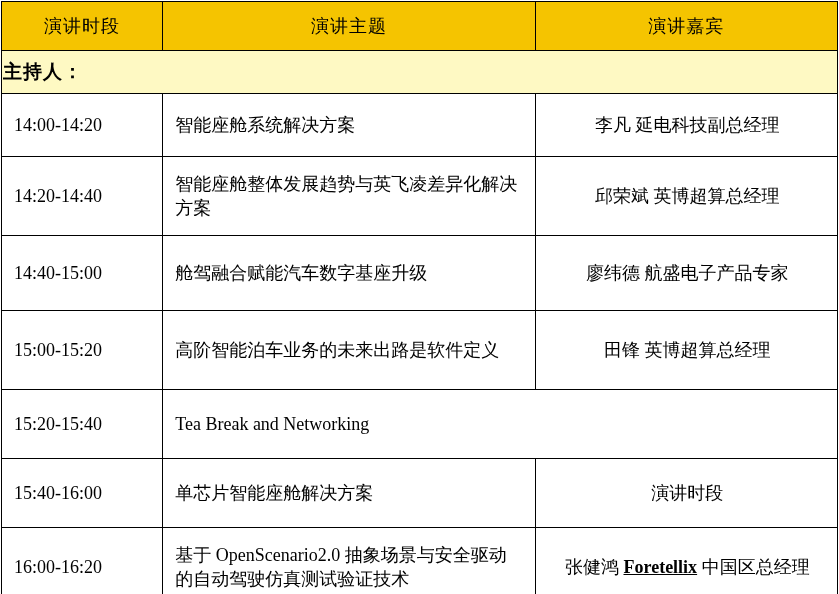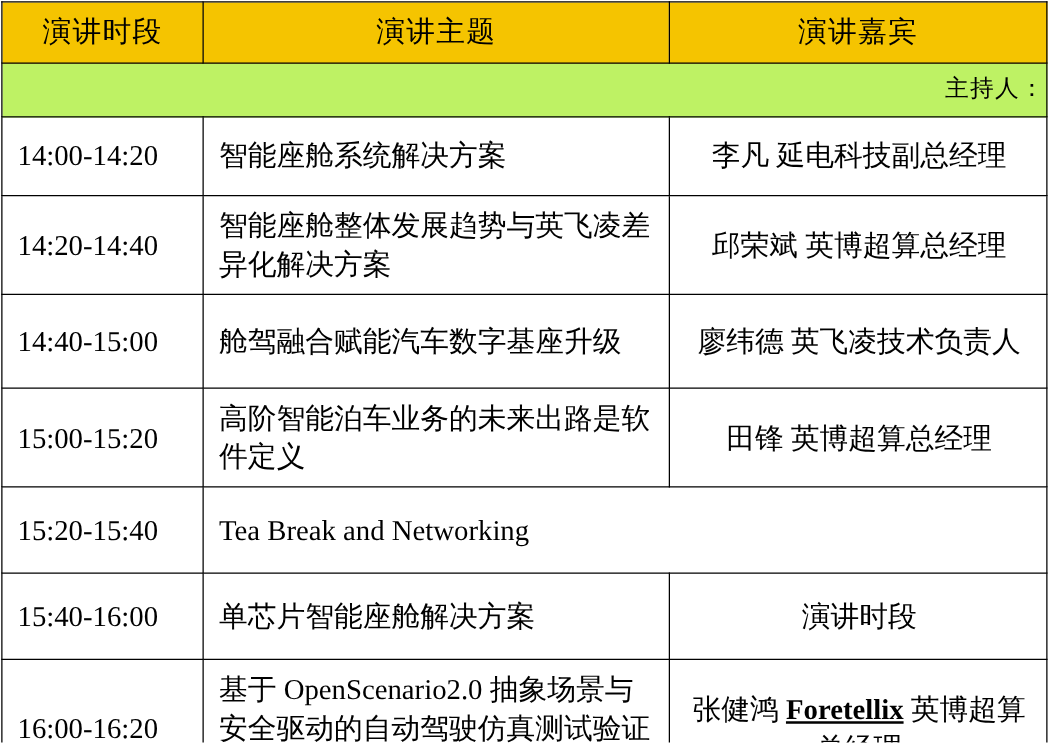--- a/index.html
+++ b/index.html
@@ -21,40 +21,40 @@
   table.agenda {
     border-collapse: collapse;
     width: 837px;
     margin: 1px;
     table-layout: fixed;
   }
   table.agenda td, table.agenda th {
     border: 1px solid #000000;
     vertical-align: middle;
     font-weight: normal;
-    font-size: 23px;
+    font-size: 18px;
     line-height: 1.35;
   }
   
   col.c-time { width: 161px; }
   col.c-topic { width: 372px; }
   col.c-guest { width: 302px; }
 
   thead th {
     background: #f5c400;
     text-align: center;
     font-weight: bold;
     font-size: 19px;
     height: 46px;
     letter-spacing: 1px;
   }
   tr.host-row td {
-    background: #bef264;
-    text-align: right;
-    font-weight: normal;
+    background: #fef9c3;
+    text-align: left;
+    font-weight: bold;
     font-size: 19px;
     height: 40px;
     letter-spacing: 1px;
   }
   td.time {
     text-align: left;
     padding: 6px 0 6px 12px;
     white-space: nowrap;
     font-family: "Liberation Serif", "DejaVu Serif", serif;
   }
@@ -109,21 +109,21 @@
 
       <tr class="r2">
         <td class="time">14:20-14:40</td>
         <td class="topic">智能座舱整体发展趋势与英飞凌差异化解决方案</td>
         <td class="guest">邱荣斌 英博超算总经理</td>
       </tr>
 
       <tr class="r3">
         <td class="time">14:40-15:00</td>
         <td class="topic">舱驾融合赋能汽车数字基座升级</td>
-        <td class="guest">廖纬德 英飞凌技术负责人</td>
+        <td class="guest">廖纬德 航盛电子产品专家</td>
       </tr>
 
       <tr class="r4">
         <td class="time">15:00-15:20</td>
         <td class="topic">高阶智能泊车业务的未来出路是软件定义</td>
         <td class="guest">田锋  英博超算总经理</td>
       </tr>
 
       <tr class="r5">
         <td class="time">15:20-15:40</td>
@@ -133,19 +133,19 @@
       <tr class="r6">
         <td class="time">15:40-16:00</td>
         <td class="topic">单芯片智能座舱解决方案</td>
         <td class="guest">演讲时段</td>
       </tr>
 
       <tr class="r7">
         <td class="time">16:00-16:20</td>
         <td class="topic">基于 OpenScenario2.0 抽象场景与安全驱动的自动驾驶仿真测试验证技术</td>
         <td class="guest">
-          <span>张健鸿 </span><span class="underline-link">Foretellix</span><span> 英博超算总经理</span>
+          <span>张健鸿 </span><span class="underline-link">Foretellix</span><span> 中国区总经理</span>
         </td>
       </tr>
 
     </tbody>
   </table>
 </div>
 
 </body></html>

